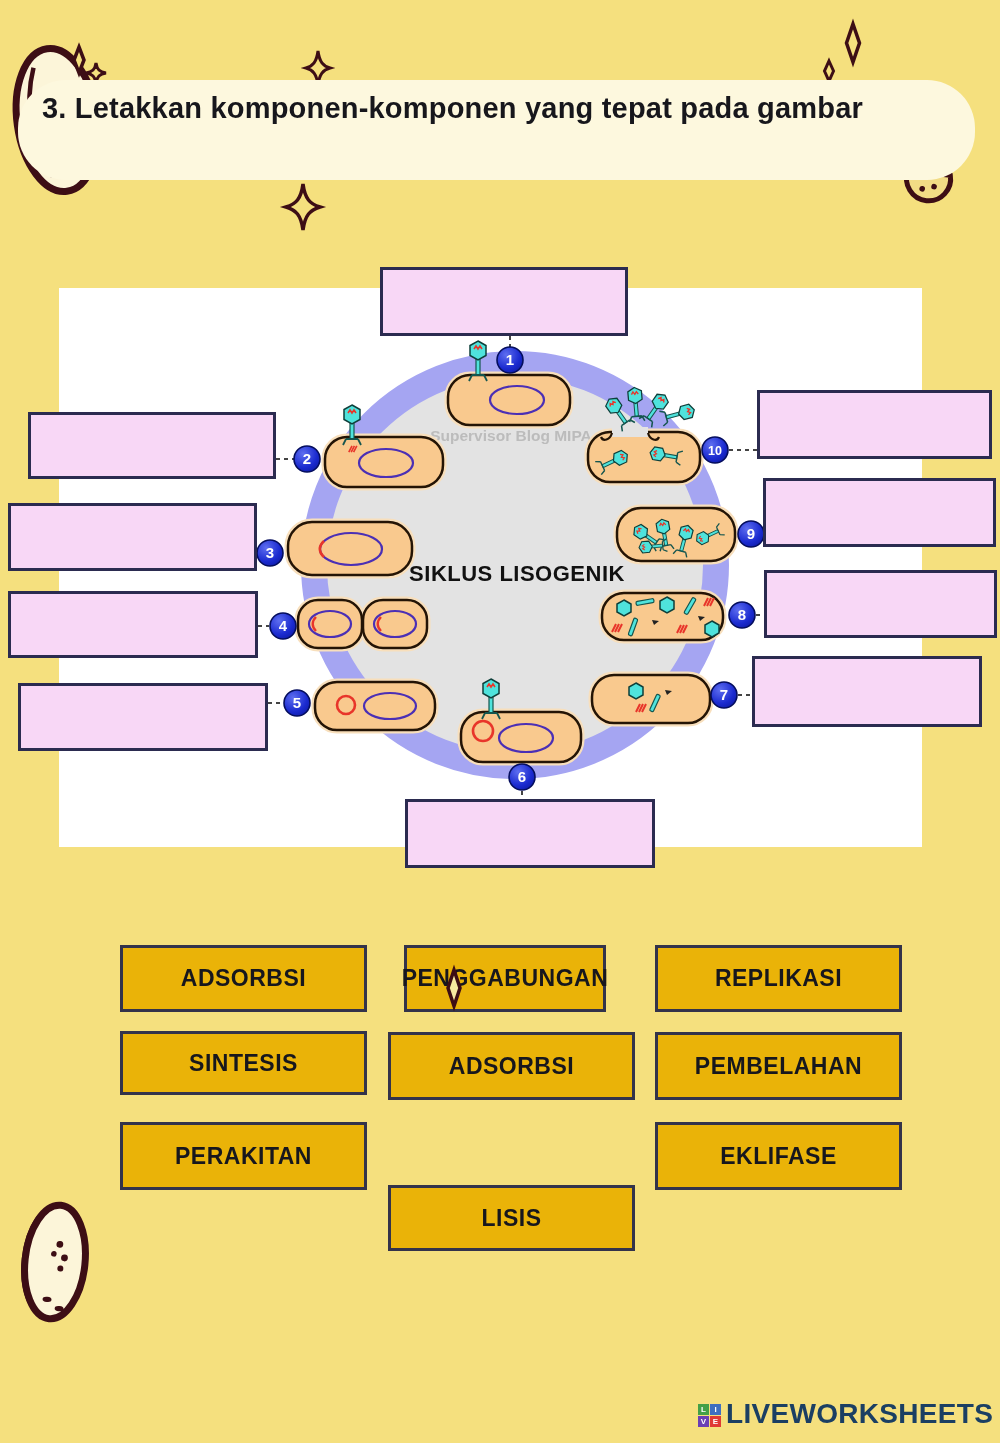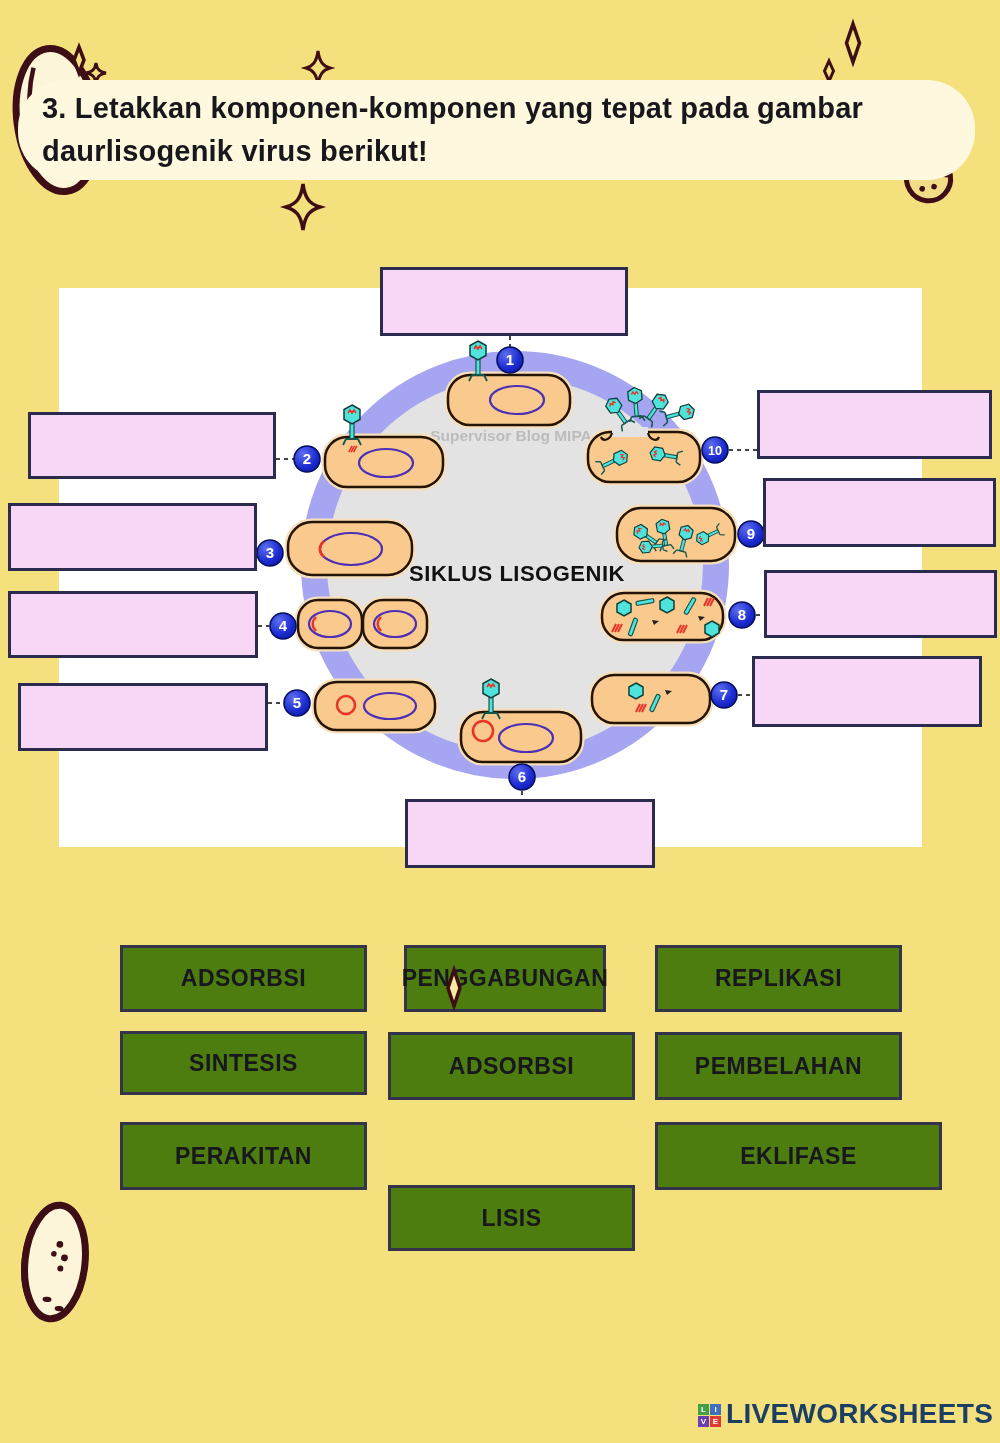--- a/index.html
+++ b/index.html
@@ -6,21 +6,21 @@
   body{font-family:"Liberation Sans",sans-serif;}
   #page{position:relative;width:1000px;height:1443px;background:#F5E07E;overflow:hidden;}
   .abs{position:absolute;}
   #deco-svg{left:0;top:0;z-index:1;pointer-events:none;}
   #question-banner{left:18px;top:80px;width:957px;height:100px;background:#FDF8DE;border-radius:48px;z-index:2;}
   #question-text{position:absolute;left:24px;top:7px;font-size:29px;font-weight:bold;color:#17171c;line-height:43px;letter-spacing:0.2px;}
   #white-panel{left:59px;top:288px;width:863px;height:559px;background:#FFFFFF;z-index:2;}
   #diagram-svg{left:0;top:0;z-index:3;pointer-events:none;}
   #sparkle-top-svg{left:430px;top:960px;width:50px;height:60px;z-index:5;pointer-events:none;}
   .slot{background:#F8D7F6;border:3px solid #2B2B50;box-sizing:border-box;z-index:4;}
-  .word{background:#4d7c0f;border:3px solid #33334a;box-sizing:border-box;z-index:4;
+  .word{background:#eab308;border:3px solid #33334a;box-sizing:border-box;z-index:4;
         display:flex;align-items:center;justify-content:center;
         font-size:23px;font-weight:bold;color:#17171d;letter-spacing:0.5px;}
   #footer{left:698px;top:1398px;width:300px;height:40px;z-index:2;}
   #logo{position:absolute;left:0;top:6px;width:25px;height:25px;}
   .logo-sq{position:absolute;width:11px;height:11px;color:#fff;font-size:8px;font-weight:bold;
            display:flex;align-items:center;justify-content:center;}
   #brand{position:absolute;left:28px;top:0;font-size:28px;font-weight:800;color:#1B3F63;letter-spacing:0.3px;}
 </style>
 </head>
 <body>
@@ -60,21 +60,20 @@
       <circle cx="-2" cy="-8" r="2.8" fill="#3D0E15"></circle>
       <circle cx="6" cy="6" r="3" fill="#3D0E15"></circle>
       <ellipse cx="-4" cy="38" rx="4.5" ry="2.6" fill="#3D0E15"></ellipse>
       <ellipse cx="9" cy="46" rx="4.5" ry="2.6" fill="#3D0E15"></ellipse>
     </g>
   </svg>
 
   <div id="question-banner" class="abs">
     <div id="question-text">
       <div>3. Letakkan komponen-komponen yang tepat pada gambar</div>
-      <div>daurlisogenik virus berikut!</div>
     </div>
   </div>
 
   <div id="white-panel" class="abs"></div>
 
   <svg id="diagram-svg" class="abs" width="1000" height="1443" viewBox="0 0 1000 1443">
     <defs>
       <radialGradient id="nbg" cx="0.35" cy="0.3" r="0.95">
         <stop offset="0" stop-color="#5E6EF0"></stop>
         <stop offset="0.55" stop-color="#1B2BD0"></stop>
@@ -255,21 +254,21 @@
     </div>
   <div class="word abs" style="left:388px;top:1032px;width:247px;height:68px">
       <span>ADSORBSI</span>
     </div>
   <div class="word abs" style="left:655px;top:1032px;width:247px;height:68px">
       <span>PEMBELAHAN</span>
     </div>
   <div class="word abs" style="left:120px;top:1122px;width:247px;height:68px">
       <span>PERAKITAN</span>
     </div>
-  <div class="word abs" style="left:655px;top:1122px;width:287px;height:68px">
+  <div class="word abs" style="left:655px;top:1122px;width:247px;height:68px">
       <span>EKLIFASE</span>
     </div>
   <div class="word abs" style="left:388px;top:1185px;width:247px;height:66px">
       <span>LISIS</span>
     </div>
 
   <svg id="sparkle-top-svg" class="abs" viewBox="0 0 50 60">
     <path d="M24,10 L30,28 L24,46 L18,28 Z" fill="#F7E9A0" stroke="#3D0E15" stroke-width="3.5"></path>
   </svg>
 

